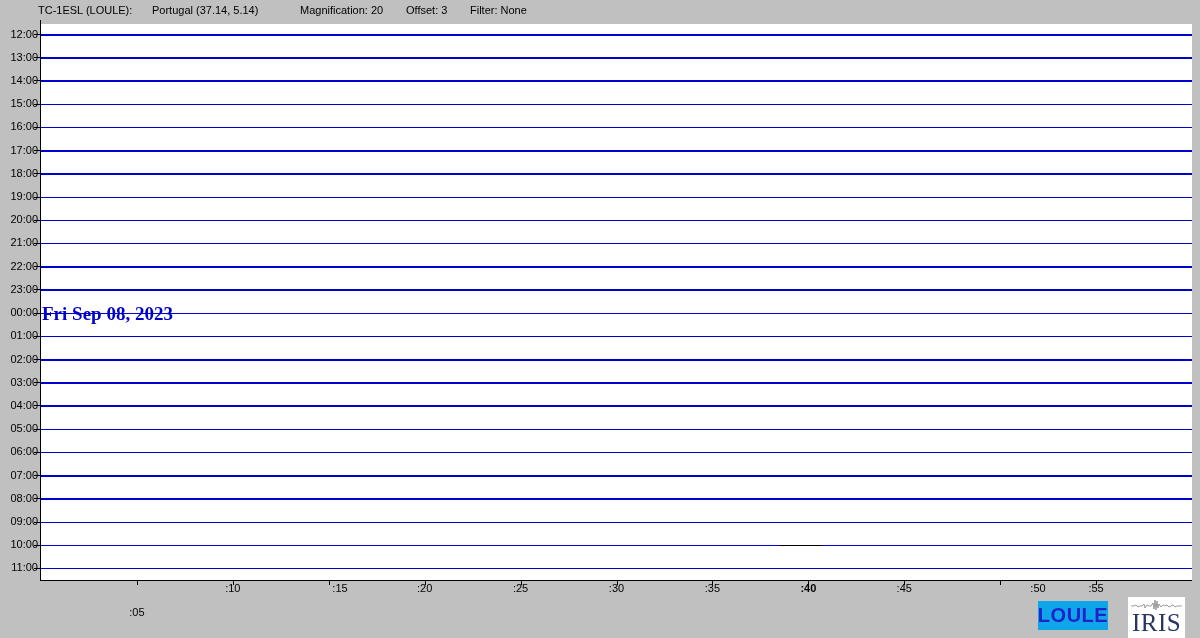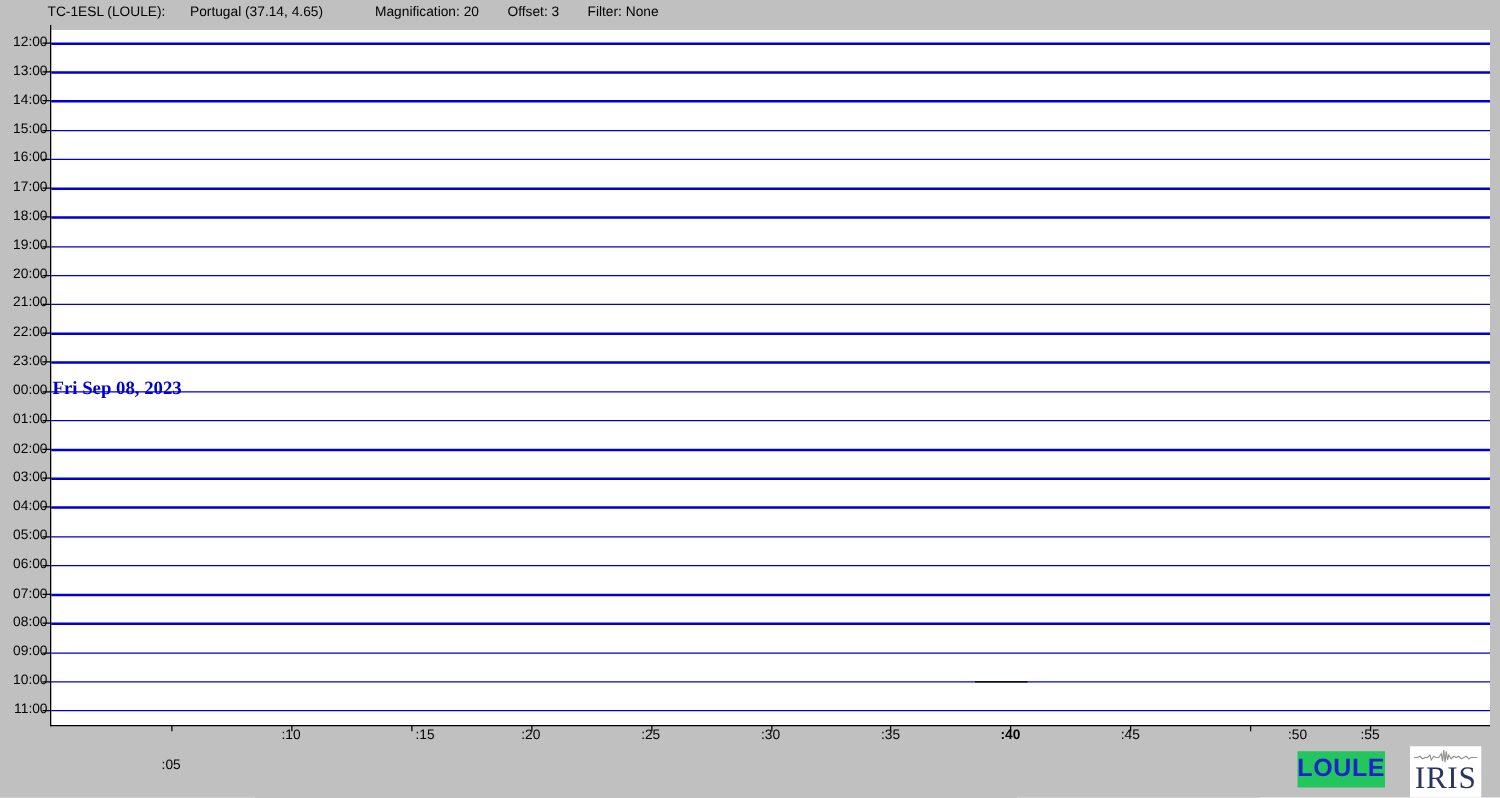--- a/index.html
+++ b/index.html
@@ -72,21 +72,21 @@
   .gapseg {
     position: absolute;
     height: 1.5px;
     background: #000;
     z-index: 3;
   }
   #date-annotation {
     position: absolute;
     font-family: "Liberation Serif", serif;
     font-weight: bold;
-    font-size: 15px;
+    font-size: 19px;
     white-space: nowrap;
     z-index: 2;
   }
   .xtick {
     position: absolute;
     top: 580px;
     width: 1px;
     height: 5px;
     background: #000;
   }
@@ -97,21 +97,21 @@
     text-align: center;
     font-size: 11px;
     color: #000;
   }
   #station-badge {
     position: absolute;
     left: 1038px;
     top: 601px;
     width: 70px;
     height: 29px;
-    background: #22c55e;
+    background: #0ea5e9;
     display: flex;
     align-items: center;
     justify-content: center;
     font-weight: bold;
     font-size: 20px;
     letter-spacing: 0.5px;
   }
   #iris-logo {
     position: absolute;
     left: 1128px;
@@ -129,21 +129,21 @@
     line-height: 25px;
     letter-spacing: 0.5px;
   }
 </style>
 </head>
 <body>
 
 <div id="app" style="background: rgb(192, 192, 192);">
 
   <span class="hdr" style="left:38px">TC-1ESL (LOULE):</span>
-  <span class="hdr" style="left:152px">Portugal (37.14, 4.65)</span>
+  <span class="hdr" style="left:152px">Portugal (37.14, 5.14)</span>
   <span class="hdr" style="left:300px">Magnification: 20</span>
   <span class="hdr" style="left:406px">Offset: 3</span>
   <span class="hdr" style="left:470px">Filter: None</span>
 
   <div id="plot-area" style="background: rgb(255, 255, 255);"></div>
   <div id="plot-left-border"></div>
   <div id="plot-bottom-border"></div>
 
   <div id="dyn">
       <div class="ylabel" style="top: 27.5px;">12:00</div>

